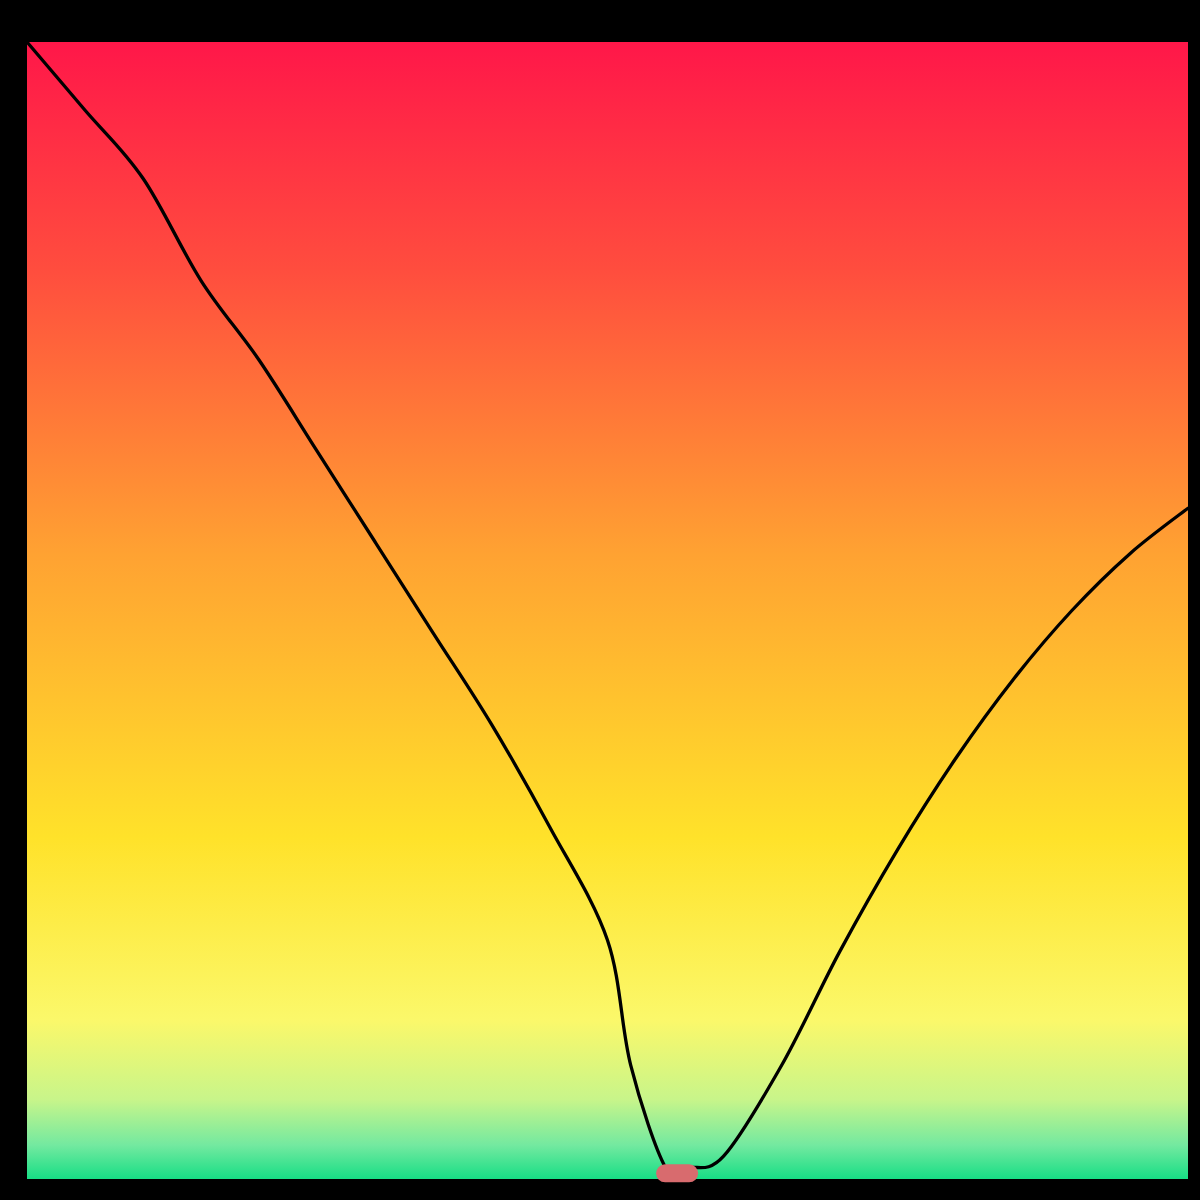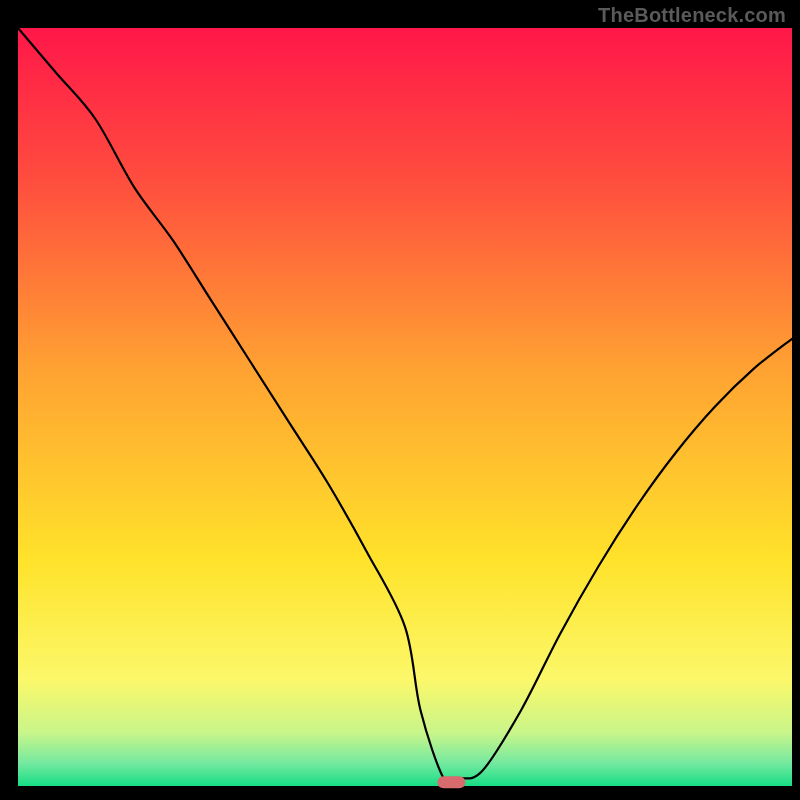--- a/index.html
+++ b/index.html
@@ -29,21 +29,20 @@
   svg {
     position: absolute;
     top: 0;
     left: 0;
   }
 </style>
 </head>
 <body>
 
 <div class="frame">
-  <div class="watermark">TheBottleneck.com</div>
 
   <svg id="chart-svg" width="800" height="800" viewBox="0 0 800 800">
     <defs>
       <linearGradient id="bg-grad" x1="0" y1="0" x2="0" y2="1">
           <stop offset="0%" stop-color="#ff1749"></stop>
           <stop offset="20%" stop-color="#ff4d3e"></stop>
           <stop offset="45%" stop-color="#ffa232"></stop>
           <stop offset="70%" stop-color="#ffe22a"></stop>
           <stop offset="86%" stop-color="#fbf86a"></stop>
           <stop offset="93%" stop-color="#c8f58a"></stop>

